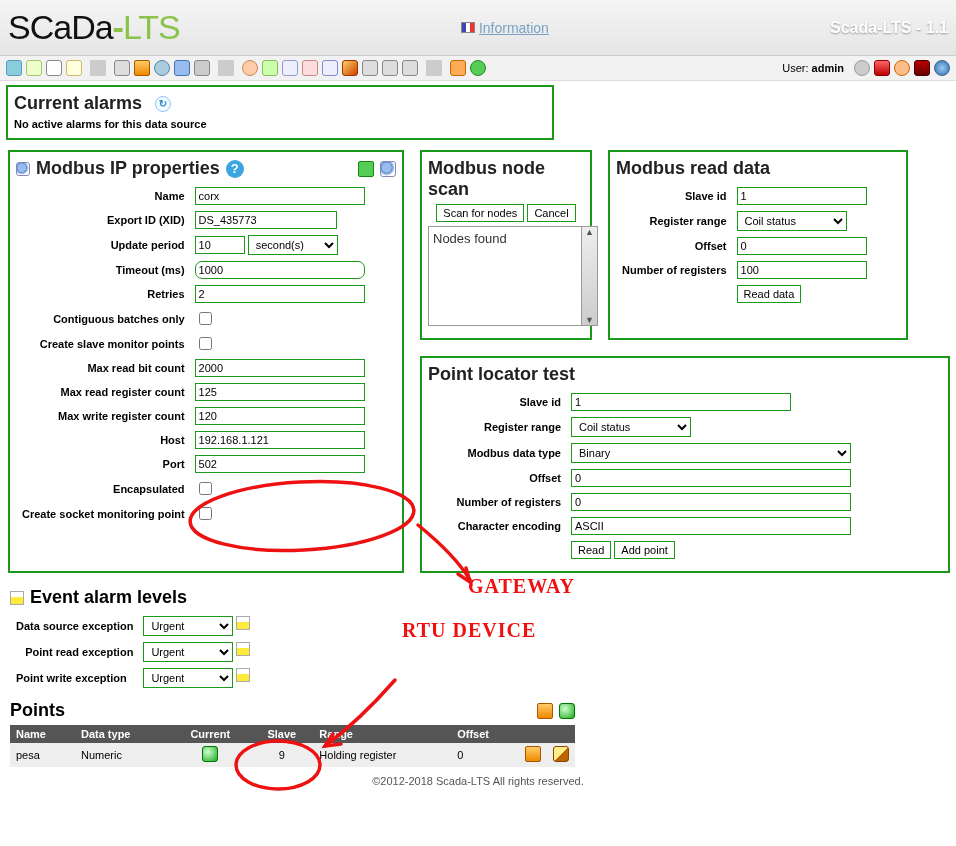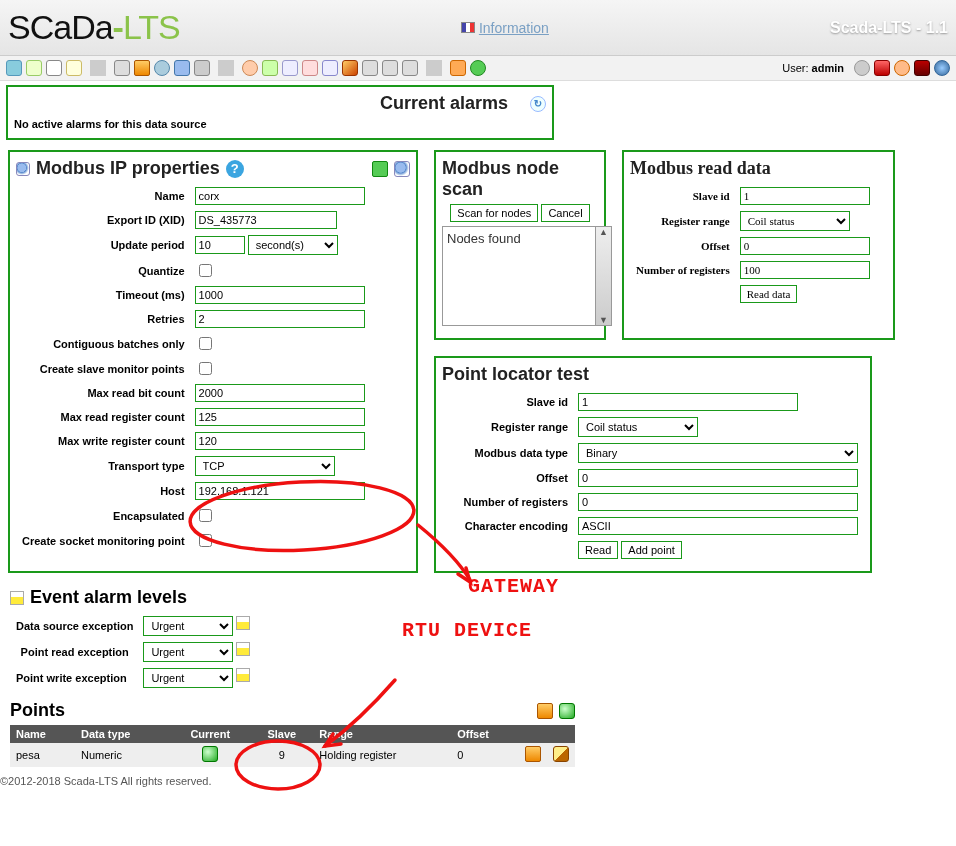--- a/index.html
+++ b/index.html
@@ -19,43 +19,43 @@
   .panel-title { font-size:18px; font-weight:bold; color:#222; margin:2px 0 4px 0; display:flex; align-items:center; gap:6px;}
   .sub { font-size:11px; font-weight:bold; }
   .form-tab td { padding:2px 4px; vertical-align:middle;}
   .form-tab td.lab { text-align:right; font-weight:bold; white-space:nowrap;}
   input[type=text], select { font-family:inherit; font-size:11px; border:1px solid #1a991a; padding:2px 3px; background:#fff;}
   input[type=checkbox]{ accent-color:#1a991a;}
   button { font-family:inherit; font-size:11px; border:1px solid #1a991a; background:#fff; padding:2px 6px; cursor:pointer;}
   .help-ico { width:18px; height:18px; border-radius:50%; background:#3ba5e0; color:#fff; display:inline-flex; align-items:center; justify-content:center; font-weight:bold; font-size:13px;}
   .flag { width:14px; height:14px; background:linear-gradient(#fff 40%,#ffeb3b 40%); border:1px solid #aaa; display:inline-block;}
   .section-h { font-size:18px; font-weight:bold; margin:8px 0 4px 0; display:flex; align-items:center; gap:6px;}
-  .alarm-hdr { display:flex; align-items:center; gap:22px;justify-content:flex-end;}
+  .alarm-hdr { display:flex; align-items:center; gap:13px;}
   table.points { width:565px; border-collapse:collapse; margin-top:4px;}
   table.points th { background:#555; color:#fff; font-size:11px; padding:3px 6px; text-align:left;}
   table.points td { padding:3px 6px; background:#eee; font-size:11px;}
-  .footer { color:#555; font-size:11px; margin:8px 0 20px 0;}
+  .footer { text-align:center; color:#555; font-size:11px; margin:8px 0 20px 0;}
   .scroll-box { border:1px solid #999; display:flex; height:100px; width:170px; margin:4px auto;}
   .scroll-box .inner{flex:1; padding:4px; font-size:13px; color:#333;}
   .scroll-box .bar{width:16px; background:linear-gradient(#eee,#ccc); border-left:1px solid #999; display:flex; flex-direction:column; justify-content:space-between; align-items:center; font-size:9px; color:#555;}
   
   .overlay { position:absolute; pointer-events:none; left:0; top:0;}
-  .hand-text { font-family: Liberation Mono, monospace; color:#e11; font-size:20px; font-weight:bold; position:absolute; letter-spacing:1px;}
+  .hand-text { font-family: Liberation Serif, serif; color:#e11; font-size:20px; font-weight:bold; position:absolute; letter-spacing:1px;}
   .ico { width:16px; height:16px; display:inline-block; border-radius:3px;}
   .ico-disk{ background:radial-gradient(circle at 40% 40%, #9be 40%, #58c 45%, #fff 70%) #eef; border:1px solid #88b;}
   .ico-green{ background:radial-gradient(circle at 35% 35%, #cfc, #2a2); border:1px solid #070;}
   .ico-db{ background:linear-gradient(#fc6,#e80); border:1px solid #a50; border-radius:2px;}
   .ico-edit{ background:linear-gradient(135deg,#fe8 50%,#b60 50%); border:1px solid #840;}
   .title-icons { margin-left:auto; display:flex; gap:6px; align-items:center;}
   .mini { font-size:14px;}
   .panel-row { display:flex; gap:4px; align-items:stretch; margin-left:2px;}
   .col1 { width:410px;}
   .col2 { width:172px;}
-  .col3 { width:273px;font-family:Liberation Serif, serif;}
-  .ptest { width:438px;}
+  .col3 { width:300px;}
+  .ptest { width:530px;}
 </style>
 </head>
 <body>
 
 <div class="topbar">
   <div class="logo">
     <span>SCaDa</span><span class="dash">-</span><span class="lts">LTS</span>
   </div>
   <a class="info-link" href="#">
     <span style="width:14px;height:11px;background:linear-gradient(to right,#44a 33%,#fff 33% 66%,#e33 66%);display:inline-block;border:1px solid #888;"></span>
@@ -130,26 +130,22 @@
           </tr>
       <tr>
             <td class="lab">Export ID (XID)</td>
             <td><input type="text" style="width: 142px;" value="DS_435773"></td>
           </tr>
       <tr>
             <td class="lab">Update period</td>
             <td><input type="text" style="width: 50px;" value="10"> <select style="width:90px"><option>second(s)</option></select></td>
           </tr>
       <tr>
-            <td class="lab">Quantize</td>
-            <td><input type="checkbox" style=""></td>
-          </tr>
-      <tr>
             <td class="lab">Timeout (ms)</td>
-            <td><input type="text" style="width: 170px;" value="1000"></td>
+            <td><input type="text" style="width: 170px; border-radius: 7px;" value="1000"></td>
           </tr>
       <tr>
             <td class="lab">Retries</td>
             <td><input type="text" style="width: 170px;" value="2"></td>
           </tr>
       <tr>
             <td class="lab">Contiguous batches only</td>
             <td><input type="checkbox" style=""></td>
           </tr>
       <tr>
@@ -162,26 +158,26 @@
           </tr>
       <tr>
             <td class="lab">Max read register count</td>
             <td><input type="text" style="width: 170px;" value="125"></td>
           </tr>
       <tr>
             <td class="lab">Max write register count</td>
             <td><input type="text" style="width: 170px;" value="120"></td>
           </tr>
       <tr>
-            <td class="lab">Transport type</td>
-            <td><select style="width:140px"><option>TCP</option></select></td>
-          </tr>
-      <tr>
             <td class="lab">Host</td>
             <td><input type="text" style="width: 170px;" value="192.168.1.121"></td>
+          </tr>
+      <tr>
+            <td class="lab">Port</td>
+            <td><input type="text" style="width: 170px;" value="502"></td>
           </tr>
       <tr>
             <td class="lab">Encapsulated</td>
             <td><input type="checkbox" style=""></td>
           </tr>
       <tr>
             <td class="lab">Create socket monitoring point</td>
             <td><input type="checkbox" style=""></td>
           </tr>
     </tbody>
@@ -284,21 +280,21 @@
     <span class="flag"></span>
     <span>Event alarm levels</span>
   </div>
   <table class="form-tab">
     <tbody>
         <tr>
           <td class="lab" style="text-align:left;">Data source exception</td>
       <td><select style="width:90px"><option>Urgent</option></select> <span class="flag"></span></td>
         </tr>
     <tr>
-          <td class="lab" style="text-align:center;">Point read exception</td>
+          <td class="lab" style="text-align:right;">Point read exception</td>
       <td><select style="width:90px"><option>Urgent</option></select> <span class="flag"></span></td>
         </tr>
     <tr>
           <td class="lab" style="text-align:left;">Point write exception</td>
       <td><select style="width:90px"><option>Urgent</option></select> <span class="flag"></span></td>
         </tr>
   </tbody>
     </table>
 </div>
 

